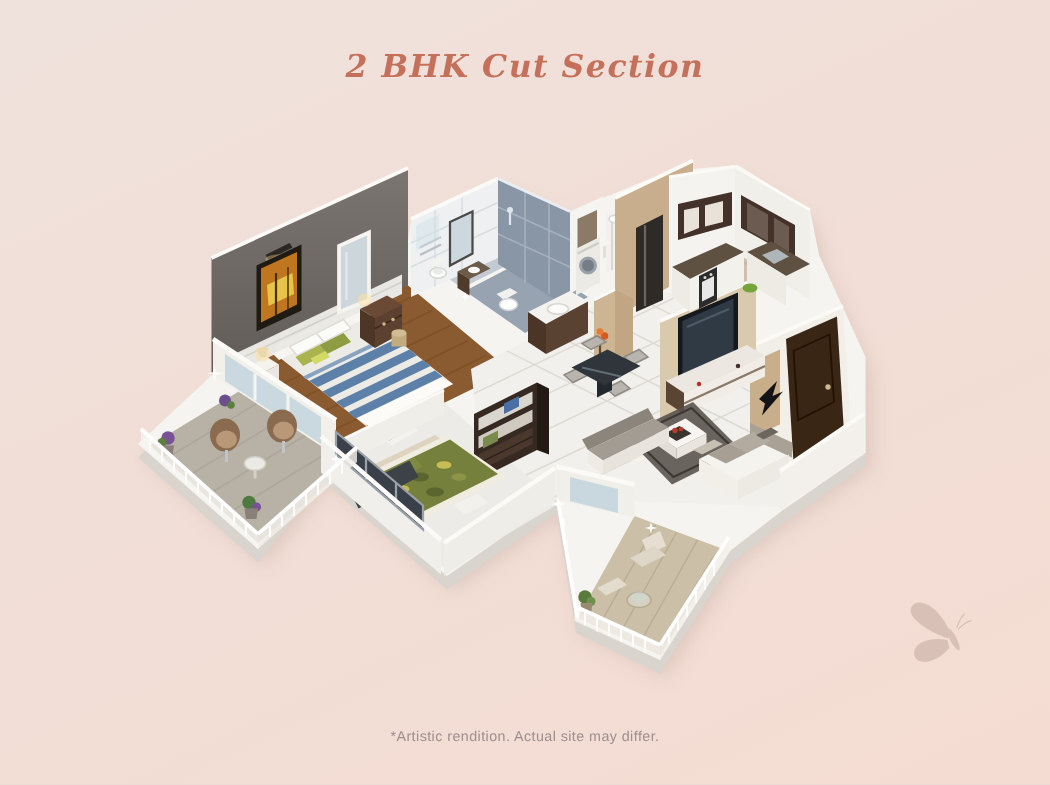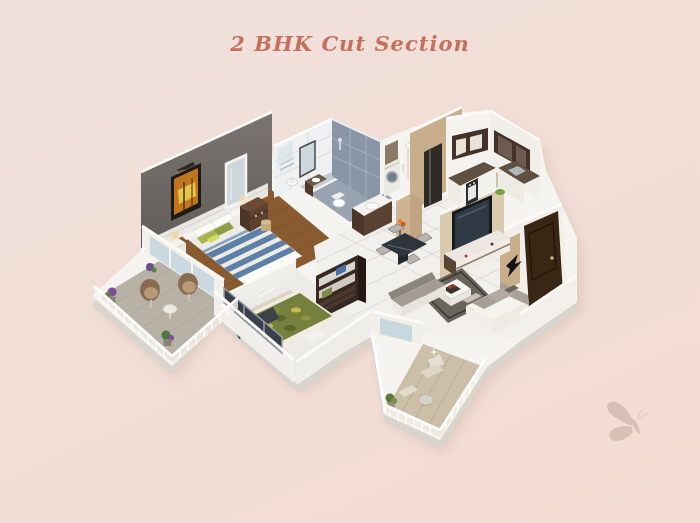--- a/index.html
+++ b/index.html
@@ -513,14 +513,15 @@
 
   <g transform="translate(634,424) rotate(8)" fill="#d7bdb3" opacity=".9">
     <path d="M0,0 C-6,-14 -22,-24 -28,-17 C-33,-10 -20,-2 -2,2 Z"></path>
     <path d="M-2,3 C-16,2 -26,10 -22,17 C-18,23 -6,18 0,8 Z"></path>
     <ellipse cx="2" cy="2" rx="2.2" ry="8" transform="rotate(-35 2 2)"></ellipse>
     <path d="M4,-5 C7,-9 9,-11 12,-12 M3,-6 C4,-11 5,-14 7,-16" stroke="#d7bdb3" stroke-width=".8" fill="none"></path>
   </g>
 </svg>
 
 <div class="title">2 BHK Cut Section</div>
+<div class="disclaimer">*Artistic rendition. Actual site may differ.</div>
 
 </div>
 
 </body></html>

